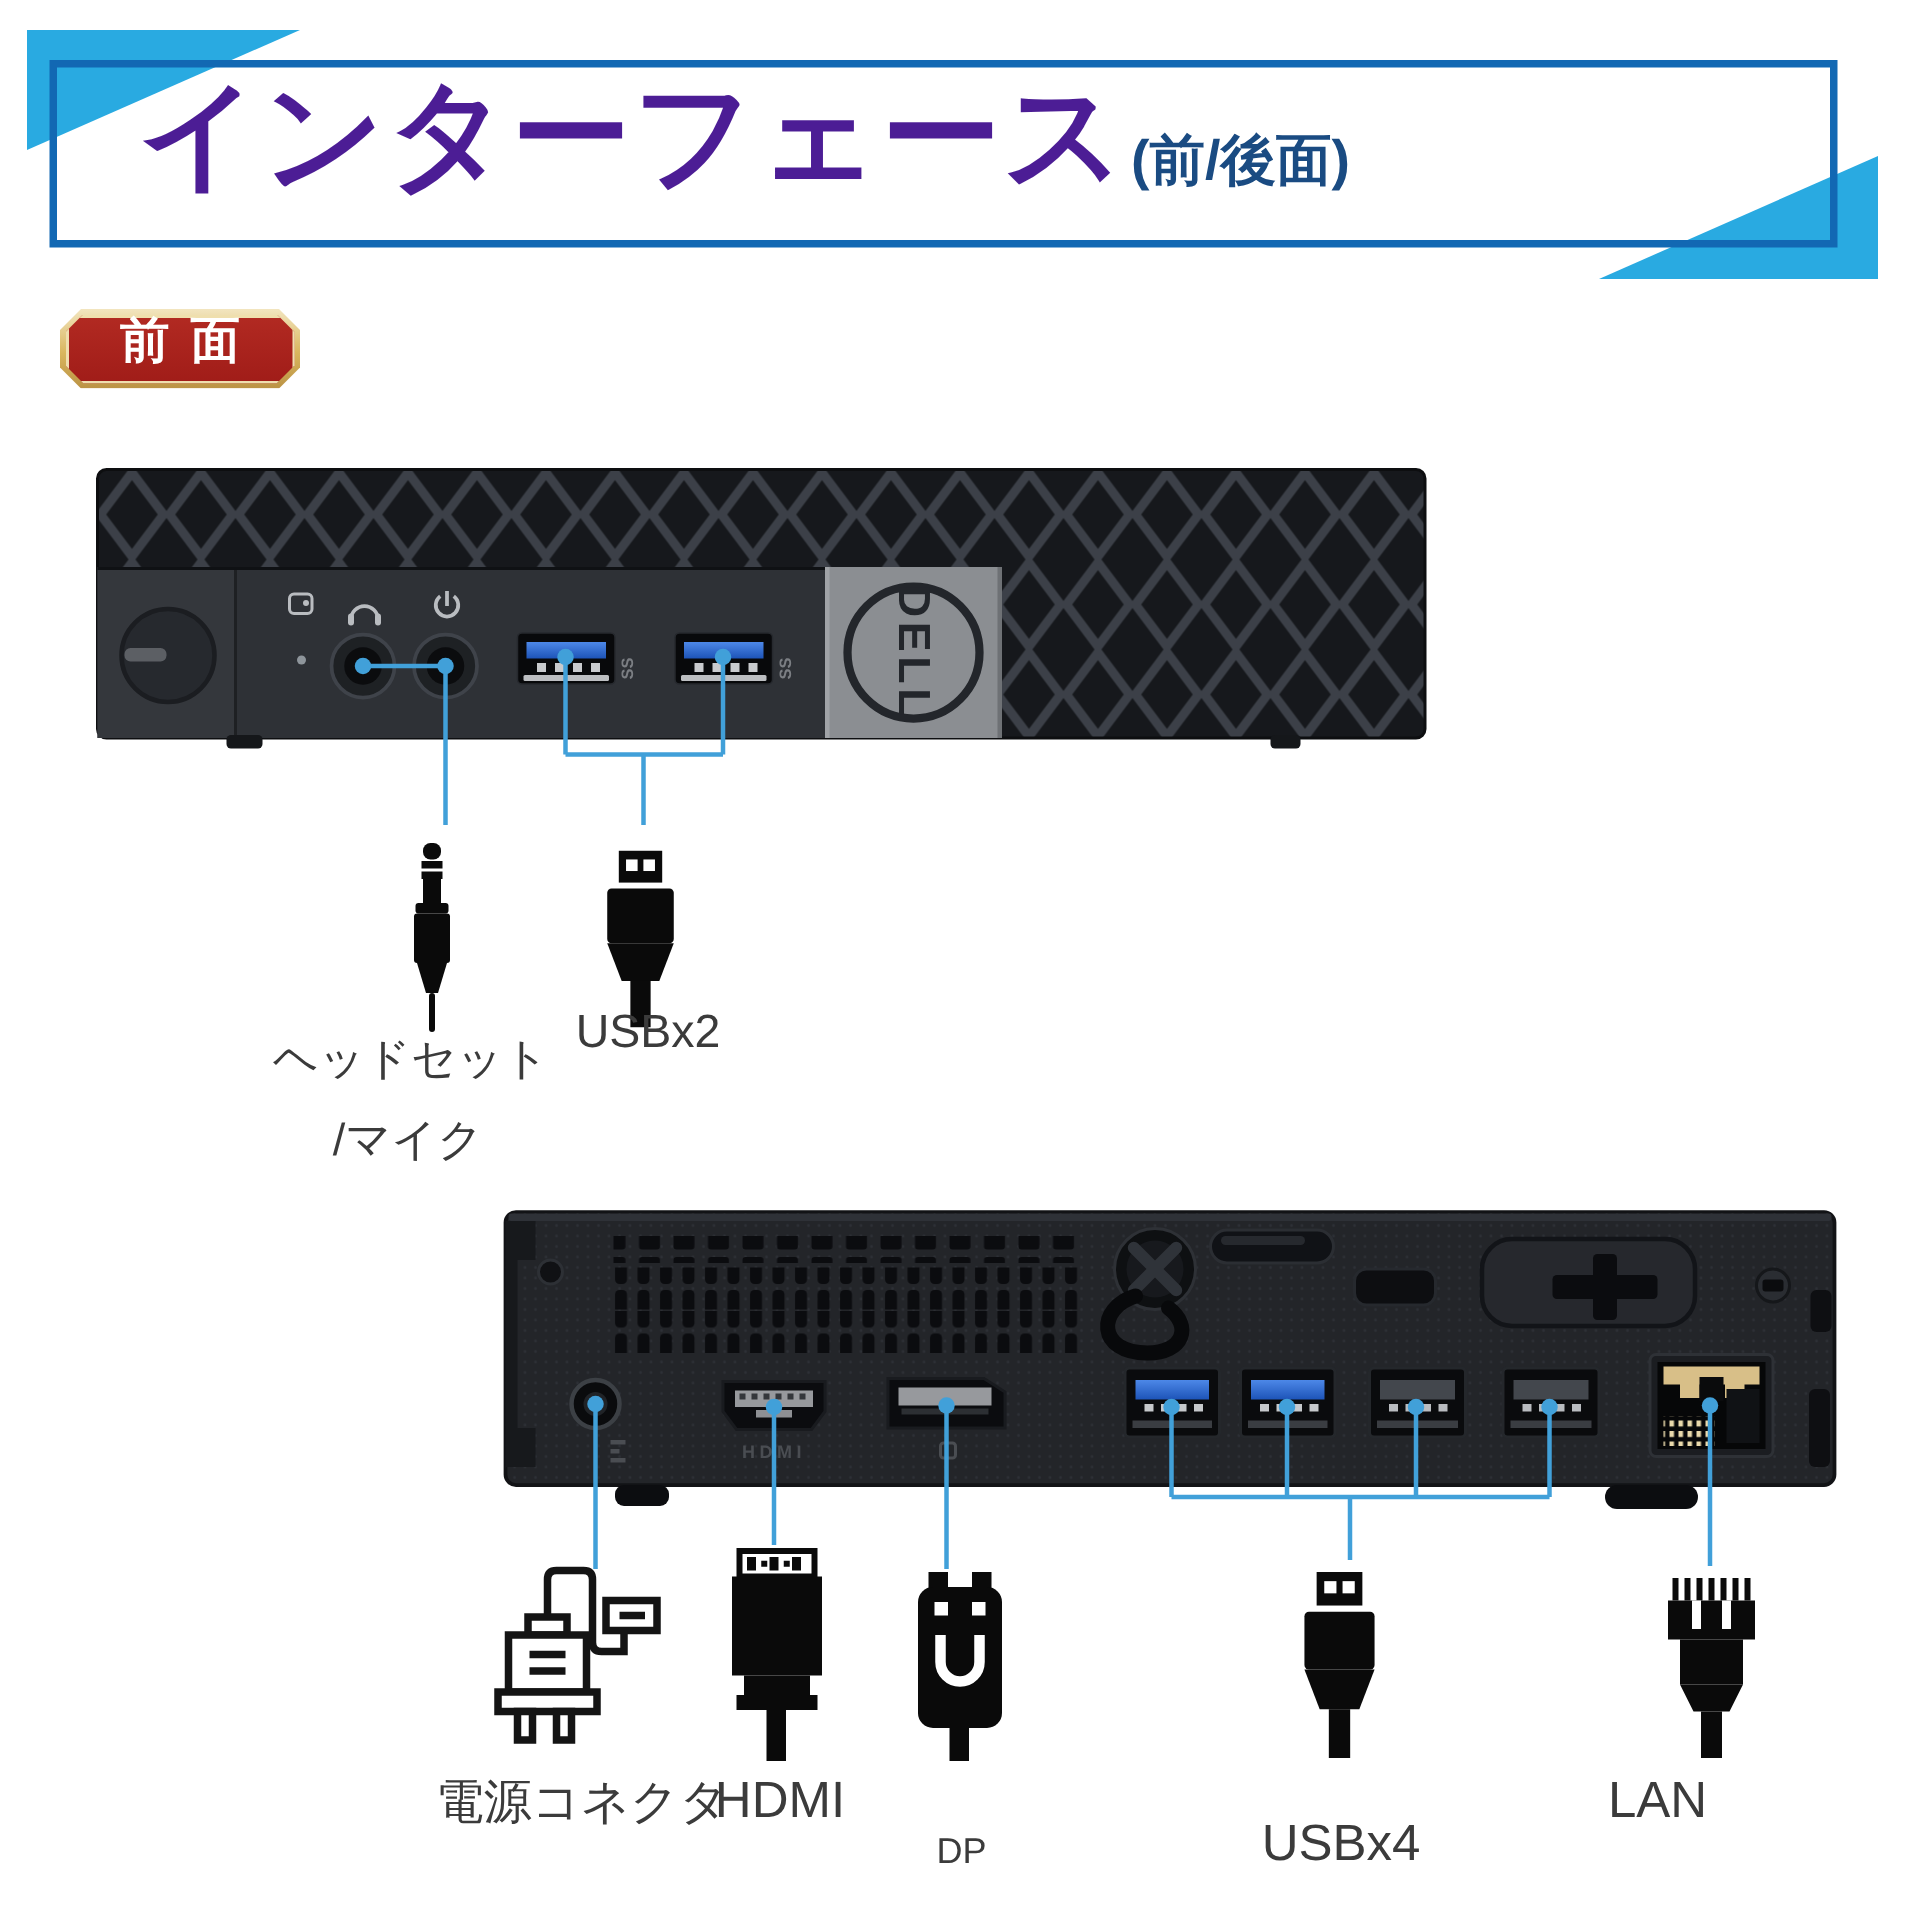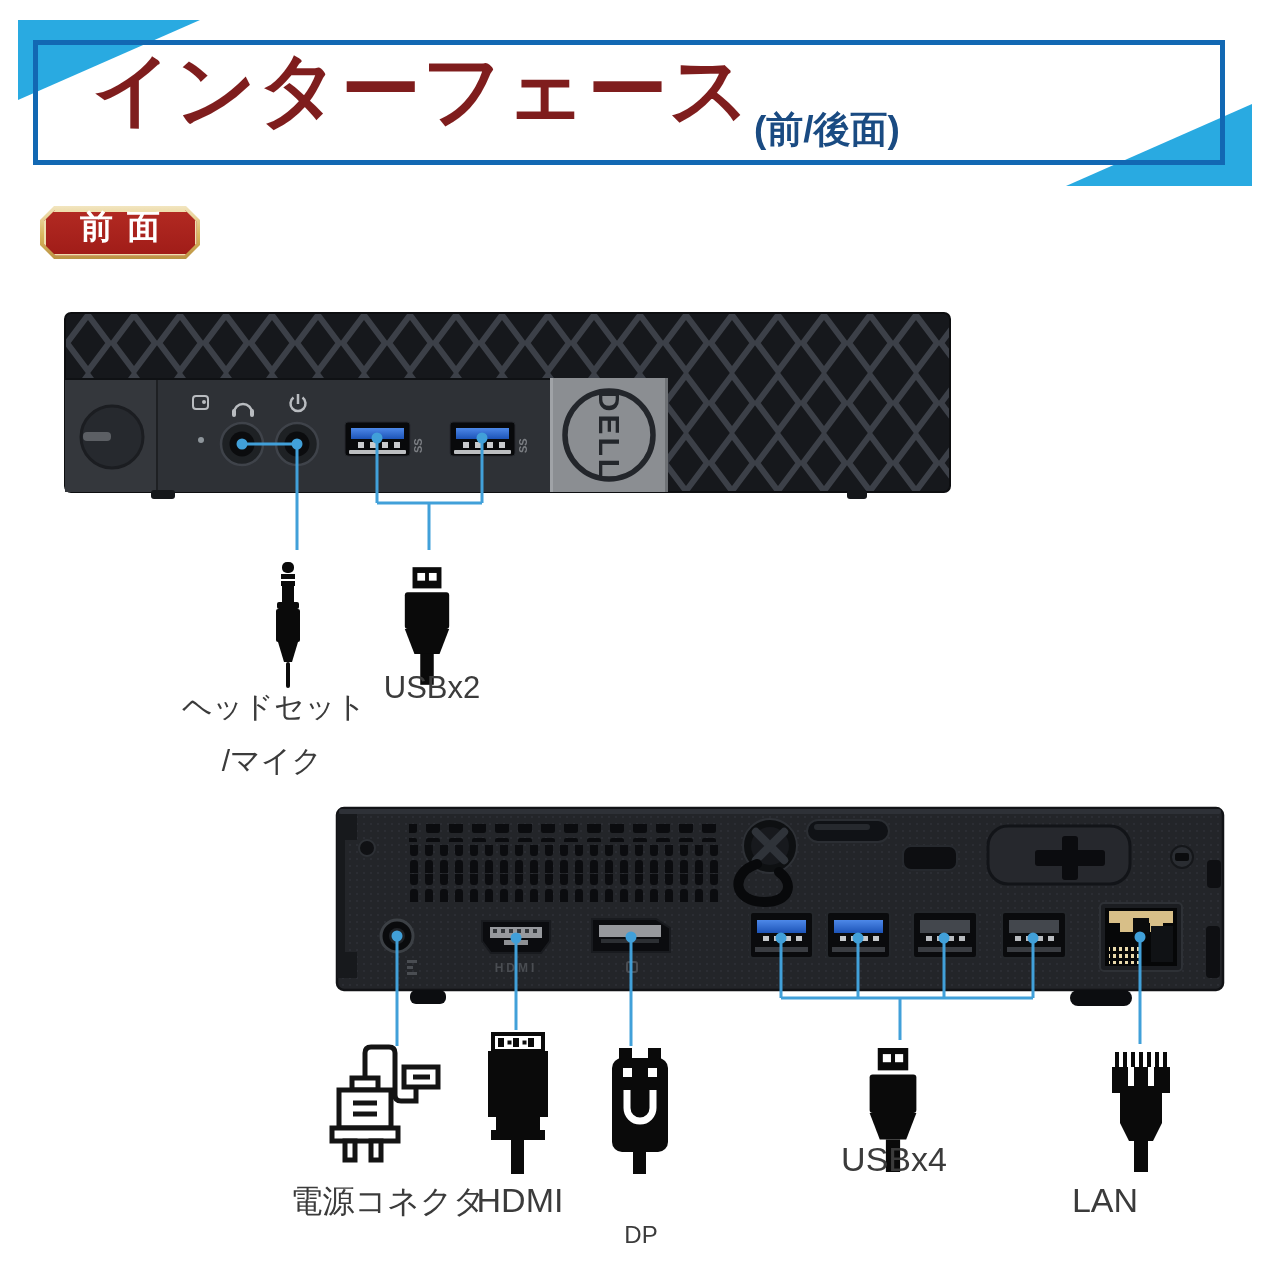--- a/index.html
+++ b/index.html
@@ -5,24 +5,24 @@
   html,body{margin:0;padding:0;background:#fff;}
   #canvas{position:relative;width:1280px;height:1280px;background:#ffffff;overflow:hidden;
           font-family:"Liberation Sans", sans-serif;}
   .abs{position:absolute;}
   
   .accent{position:absolute;background:#29aae1;}
   .accent-tl{left:18px;top:20px;width:182px;height:80px;clip-path:polygon(0 0,100% 0,0 100%);}
   .accent-br{left:1066px;top:104px;width:186px;height:82px;clip-path:polygon(100% 0,100% 100%,0 100%);}
   .banner{position:absolute;left:33px;top:40px;width:1192px;height:125px;border:5px solid #1268b3;
           box-sizing:border-box;background:transparent;}
-  .title-main{position:absolute;left:92px;top:50px;font-size:80px;font-weight:bold;color:#7f1d1d;
+  .title-main{position:absolute;left:92px;top:50px;font-size:80px;font-weight:bold;color:#4c1d95;
           letter-spacing:1px;line-height:1;white-space:nowrap;}
   .title-sub{position:absolute;left:754px;top:88px;font-size:37px;font-weight:bold;color:#1a4b82;
-          line-height:1;white-space:nowrap;margin-top:23px;} 
+          line-height:1;white-space:nowrap;} 
   .badge{position:absolute;clip-path:polygon(14px 0,calc(100% - 14px) 0,100% 14px,100% calc(100% - 14px),calc(100% - 14px) 100%,14px 100%,0 calc(100% - 14px),0 14px);
          background:linear-gradient(180deg,#f2e5bf 0%,#d9b65e 55%,#bb9344 100%);display:flex;align-items:center;justify-content:center;}
   .badge-inner{clip-path:polygon(12px 0,calc(100% - 12px) 0,100% 12px,100% calc(100% - 12px),calc(100% - 12px) 100%,12px 100%,0 calc(100% - 12px),0 12px);
          background:linear-gradient(180deg,#b22a22 0%,#a01c18 100%);width:calc(100% - 7px);height:calc(100% - 7px);
          display:flex;justify-content:center;box-shadow:inset 0 0 0 2px #efdfae;}
   .badge-text{color:#ffffff;font-weight:bold;font-size:33px;letter-spacing:14px;text-indent:14px;line-height:1;}
   
   .lbl{position:absolute;color:#3b3b3b;font-size:31px;line-height:1.15;white-space:nowrap;transform:translateX(-50%);text-align:center;}
   .lbl-sm{font-size:30px;}
   svg{display:block;overflow:visible;}
@@ -373,16 +373,16 @@
       <path d="M8,71 h42 l-9,18 h-24 z"></path>
       <rect x="22" y="89" width="14" height="31"></rect>
     </g>
     <rect x="16" y="15" width="6" height="19" fill="#ffffff"></rect>
     <rect x="36" y="15" width="6" height="19" fill="#ffffff"></rect>
   </svg>
 
   <div class="lbl" style="left:388px;top:1183px;font-size:32px;">電源コネクタ</div>
   <div class="lbl" style="left:520px;top:1181px;font-size:34px;">HDMI</div>
   <div class="lbl" style="left:641px;top:1181px;font-size:24px;margin-top:40px;">DP</div>
-  <div class="lbl" style="left:894px;top:1140px;font-size:34px;text-align:center;">USBx4</div>
+  <div class="lbl" style="left:894px;top:1210px;font-size:34px;text-align:center;">USBx4</div>
   <div class="lbl" style="left:1105px;top:1181px;font-size:34px;">LAN</div>
 
 </div>
 
 </body></html>

